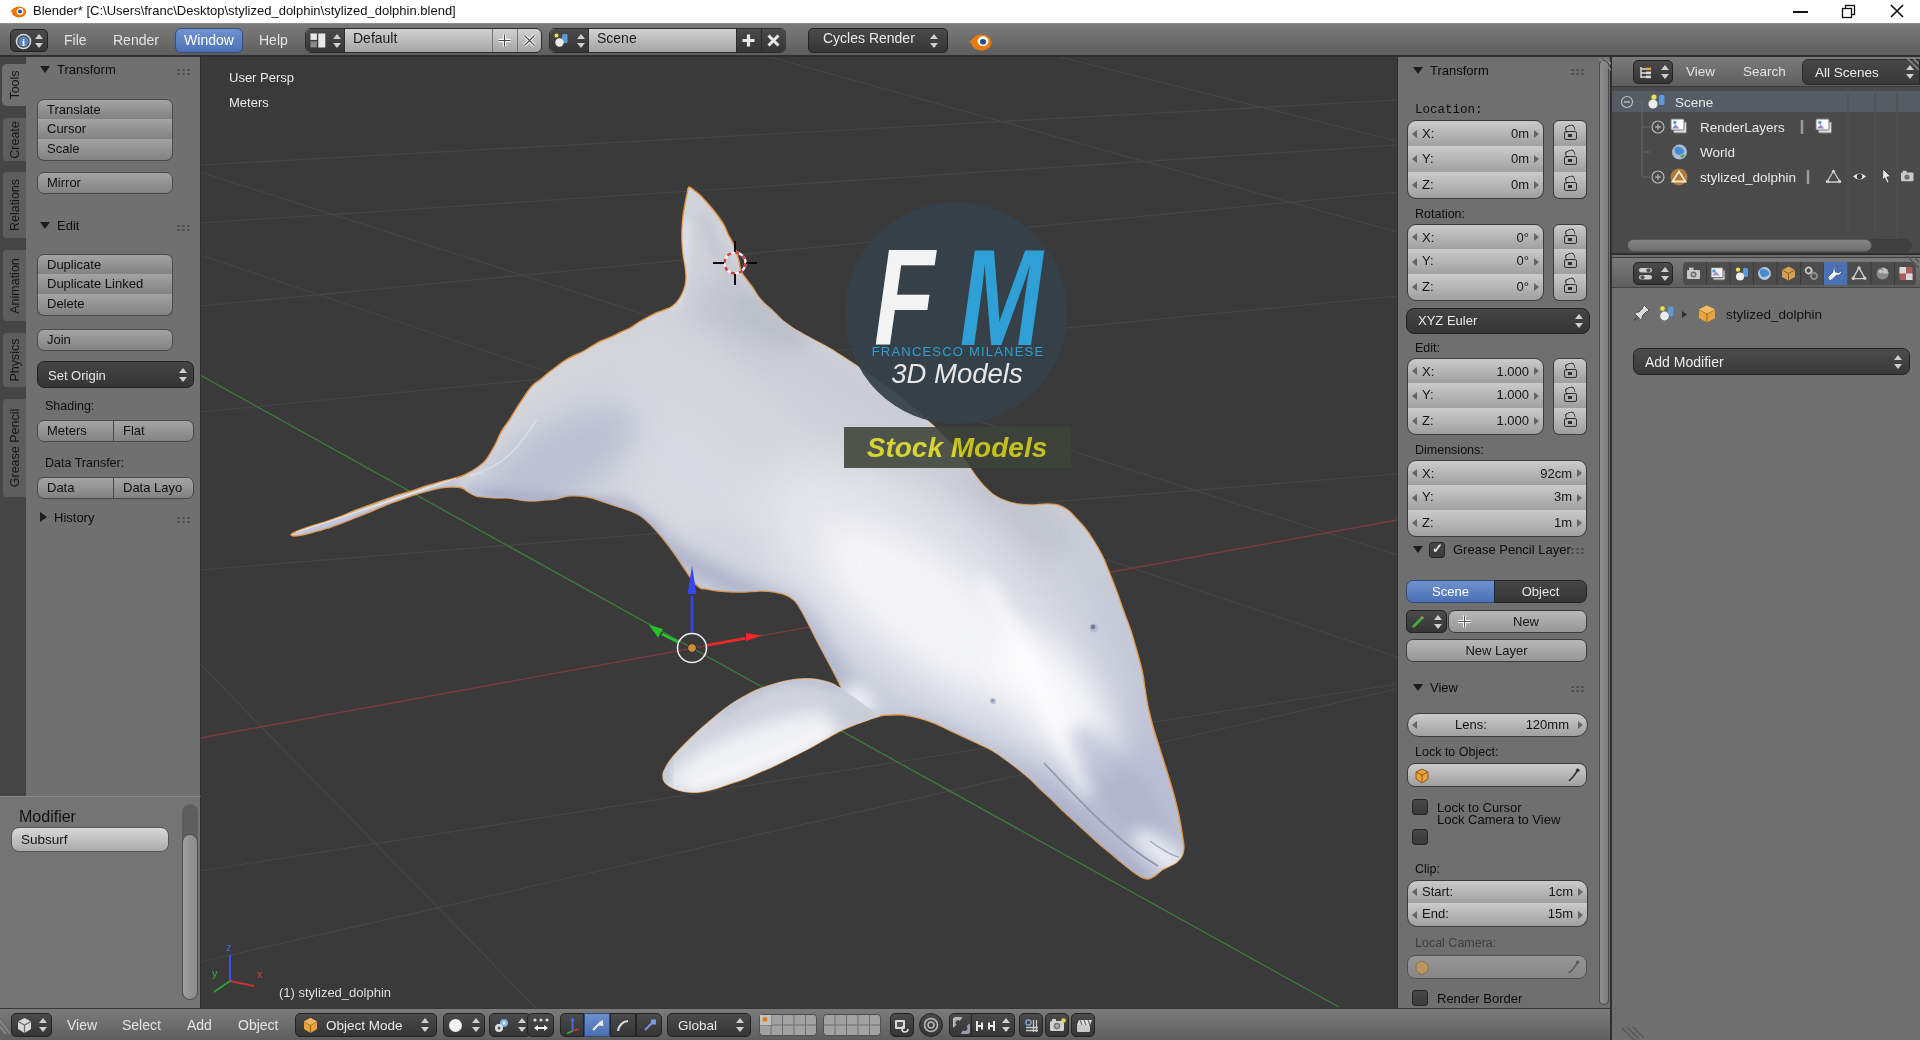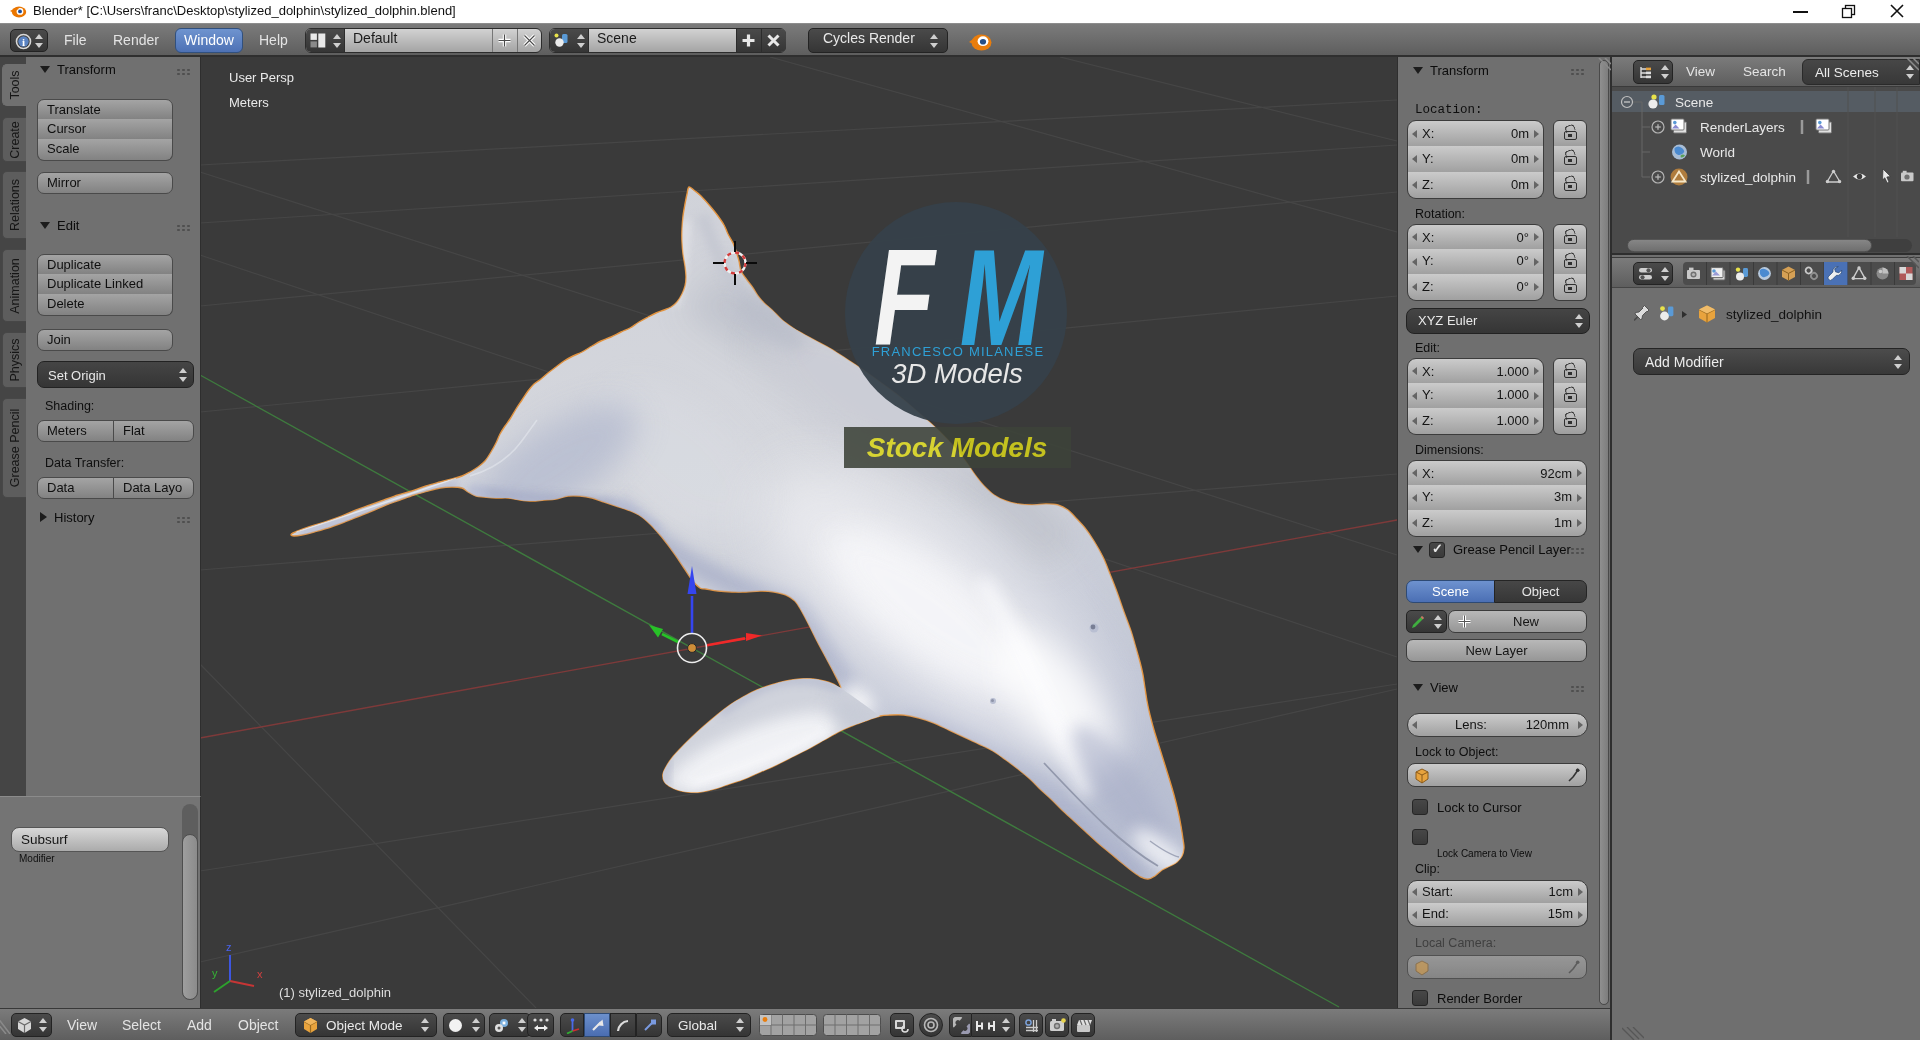--- a/index.html
+++ b/index.html
@@ -337,21 +337,21 @@
 <div class="sbtn" style="top:420px;height:22px;width:77px;border-radius:7px 0 0 7px;">Meters</div>
 <div class="sbtn" style="top:420px;height:22px;left:113px;width:81px;border-radius:0 7px 7px 0;">Flat</div>
 <div class="abs" style="left:45px;top:456px;color:#0e0e0e;font-size:12.5px;">Data Transfer:</div>
 <div class="sbtn" style="top:477px;height:22px;width:77px;border-radius:7px 0 0 7px;">Data</div>
 <div class="sbtn" style="top:477px;height:22px;left:113px;width:81px;border-radius:0 7px 7px 0;">Data Layo</div>
 
 <div class="shead" style="left:40px;top:510px;"><i class="trir"></i>History</div>
 <div class="grip" style="left:176px;top:516px;"></div>
 
 <div class="abs" style="left:0;top:796px;width:201px;height:212px;background:#747474;border-top:1px solid #8b8b8b;border-right:1px solid #2e2e2e;box-sizing:border-box;">
-  <div class="abs" style="left:19px;top:11px;color:#101010;font-size:10px;margin-top:45px;">Modifier</div>
+  <div class="abs" style="left:19px;top:11px;color:#101010;font-size:16px;">Modifier</div>
   <div class="abs" style="left:11px;top:30px;width:158px;height:25px;background:linear-gradient(#d8d8d8,#ababab);border:1px solid #555;border-radius:8px;box-sizing:border-box;color:#141414;font-size:13.5px;line-height:23px;padding-left:9px;">Subsurf</div>
   <div class="abs" style="left:182px;top:7px;width:16px;height:196px;background:#5e5e5e;border-radius:8px;">
     <div class="abs" style="left:0px;top:30px;width:16px;height:166px;background:linear-gradient(90deg,#9e9e9e,#8b8b8b);border-radius:8px;border:1px solid #4e4e4e;box-sizing:border-box;"></div>
   </div>
 </div>
 
 <div class="abs" style="left:1397px;top:57px;width:213px;height:951px;background:#6f6f6f;border-left:1px solid #2e2e2e;box-sizing:border-box;">
 </div>
 
 <div class="shead" style="left:1413px;top:63px;"><i class="tri"></i>Transform</div>
@@ -518,21 +518,21 @@
     <path d="M2 4 L8 7 L14 4 M8 7 L8 15" fill="none" stroke="#8a5a1a" stroke-width="1"></path>
   </svg>
   <svg class="abs" style="right:6px;top:4px;" width="15" height="15" viewBox="0 0 15 15">
     <path d="M13 2 L8 9 M8 9 L4 13 M12 1 L14 3" stroke="#333" stroke-width="1.6" fill="none"></path>
     <circle cx="12.7" cy="2.3" r="1.8" fill="#333"></circle>
   </svg>
 </div>
 <div class="chk" style="left:1412px;top:799px;"></div>
 <div class="abs" style="left:1437px;top:800px;color:#0c0c0c;font-size:13px;">Lock to Cursor</div>
 <div class="chk" style="left:1412px;top:829px;"></div>
-<div class="abs" style="left:1437px;top:848px;color:#0c0c0c;font-size:10px;">Lock Camera to View</div>
+<div class="abs" style="left:1437px;top:812px;color:#0c0c0c;font-size:13px;">Lock Camera to View</div>
 <div class="nlbl" style="top:862px;">Clip:</div>
 <div class="nfld" style="top:880px;height:24px;width:181px;border-radius:10px 10px 0 0;">
     <i class="la"></i>
     <span class="k" style="line-height:22px;">Start:</span>
     <span class="v" style="line-height:22px;">1cm</span>
     <i class="ra"></i>
   </div>
 <div class="nfld" style="top:903px;height:24px;width:181px;border-top:none;border-radius:0 0 10px 10px;">
     <i class="la"></i>
     <span class="k" style="line-height:21px;">End:</span>

